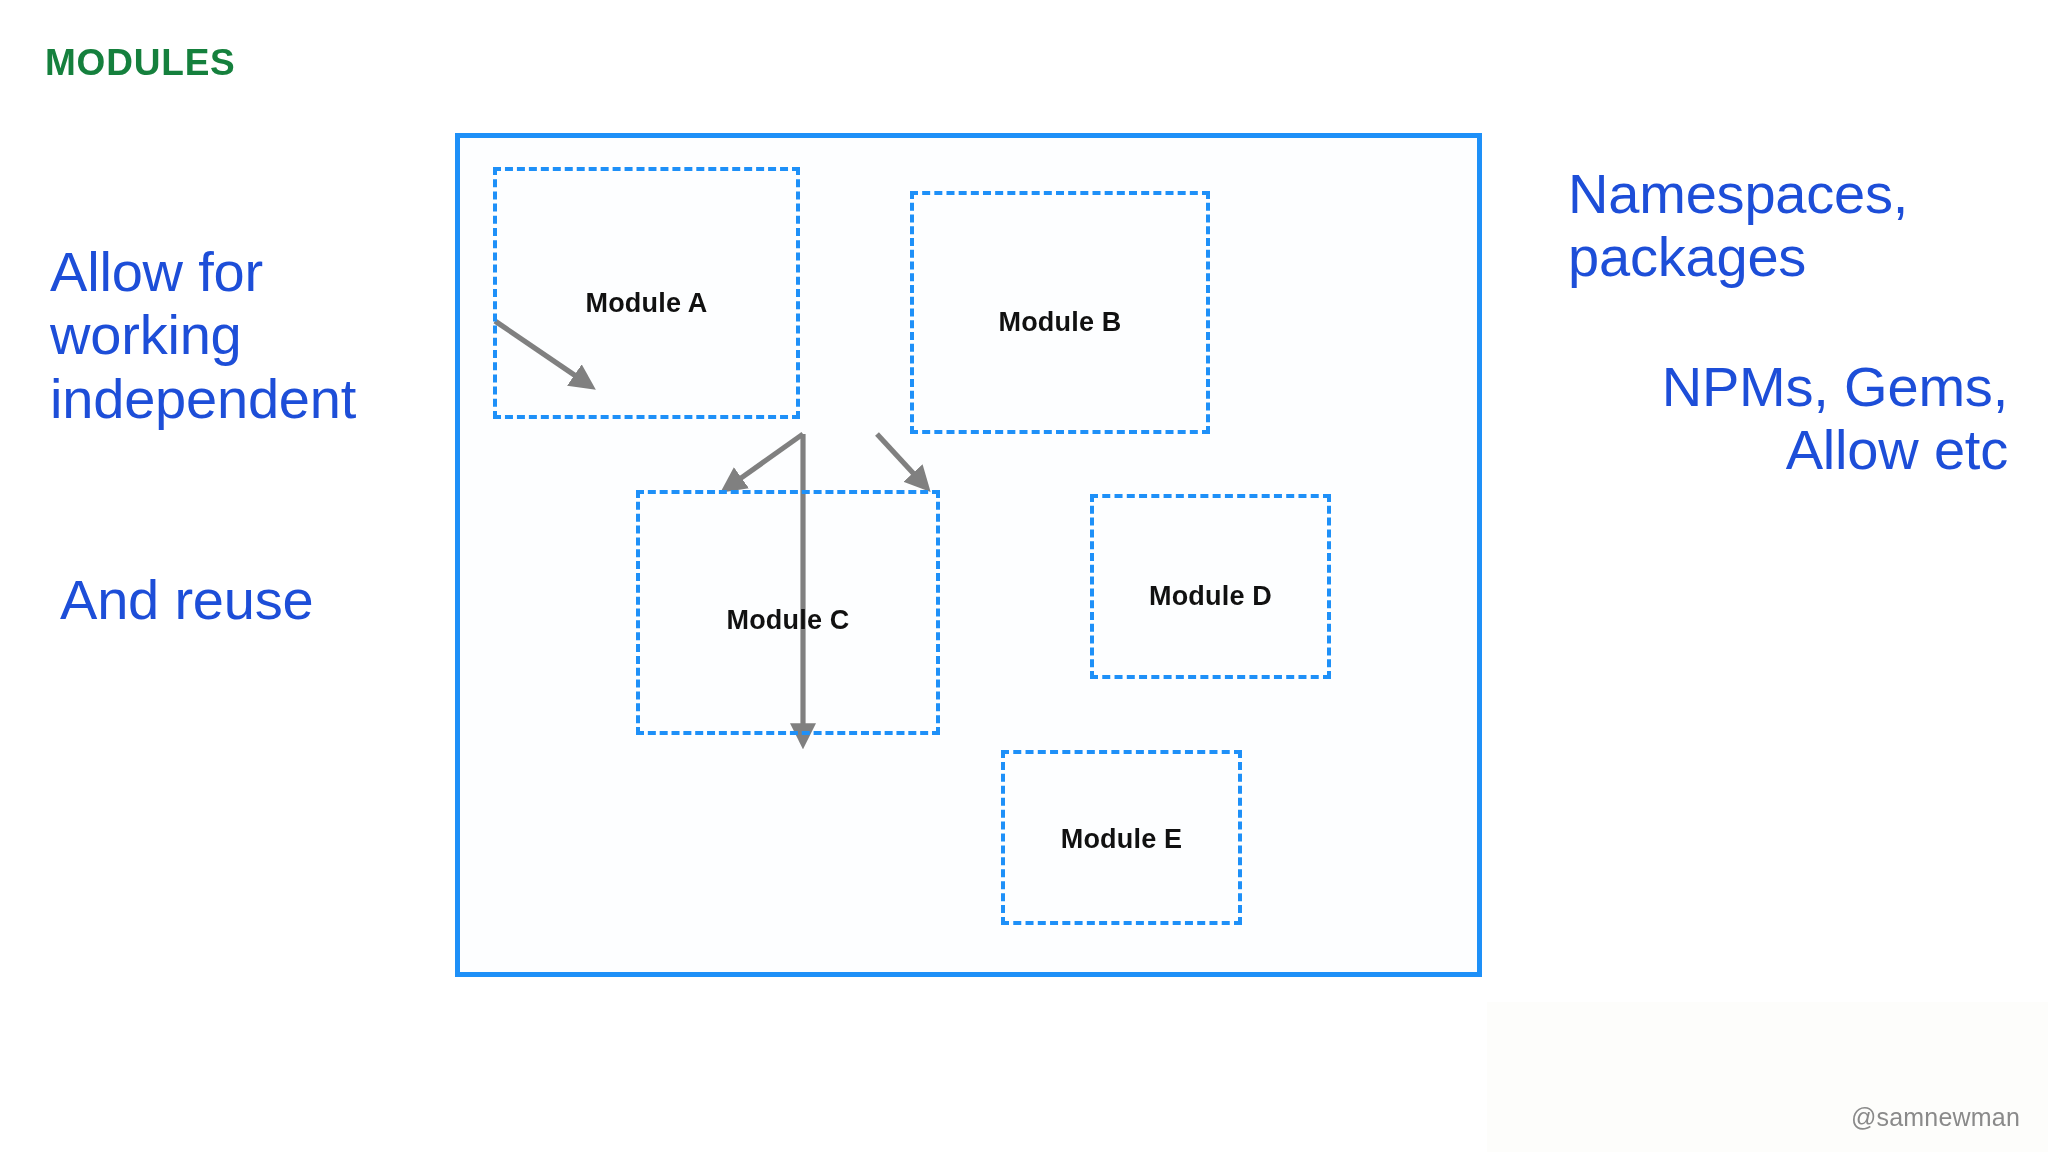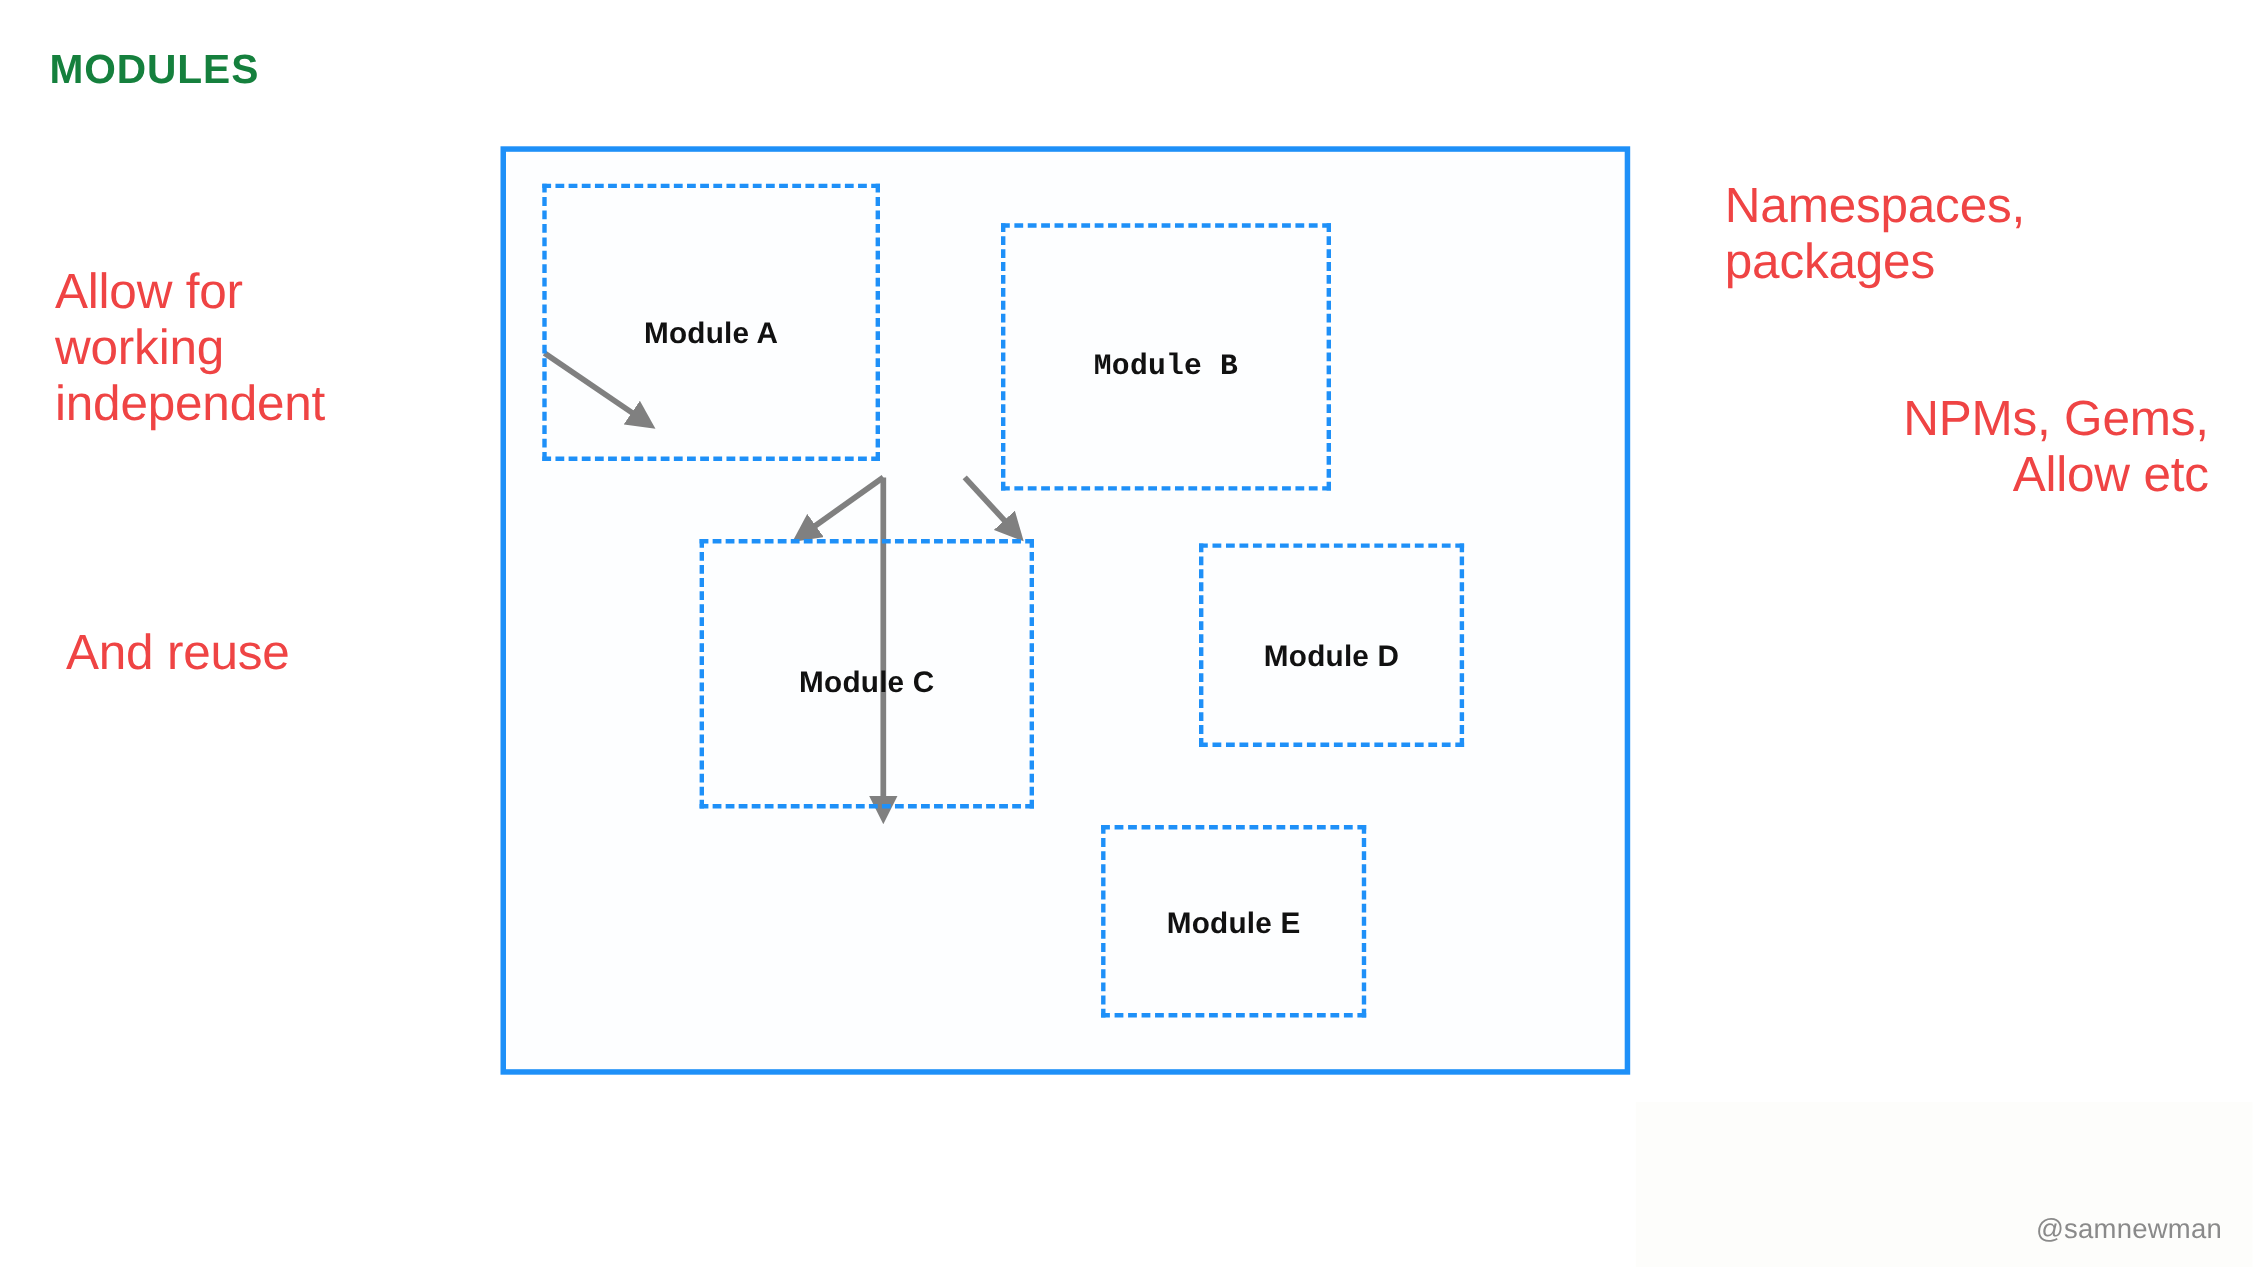--- a/index.html
+++ b/index.html
@@ -37,22 +37,22 @@
     font-size: 37px;
     font-weight: bold;
     letter-spacing: 0.8px;
     color: #15803d;
     line-height: 1.1;
   }
 
   
   .side-text {
     position: absolute;
-    color: #ef4444;
-    font-size: 45px;
+    color: #1d4ed8;
+    font-size: 56px;
     font-weight: normal;
     line-height: 1.13;
     letter-spacing: -0.2px;
   }
   .side-text .ln { display: block; white-space: pre; }
 
   #note-independent { left: 50px; top: 240px; width: 330px; }
   #note-reuse       { left: 60px; top: 568px; width: 330px; }
   #note-namespaces  { left: 1568px; top: 162px; width: 430px; }
   #note-packaging   { left: 1568px; top: 355px; width: 440px; text-align: right; }
@@ -93,21 +93,21 @@
     font-weight: bold;
     color: #111111;
     letter-spacing: 0.2px;
     white-space: nowrap;
     position: absolute;
   }
 
   #module-a { left: 493px; top: 167px; width: 307px; height: 252px; }
   #module-a .module-label { top: 117px; }
 
-  #module-b { left: 910px; top: 203px; width: 300px; height: 243px; font-family: Liberation Mono, monospace; }
+  #module-b { left: 910px; top: 191px; width: 300px; height: 243px; }
   #module-b .module-label { top: 112px; }
 
   #module-c { left: 636px; top: 490px; width: 304px; height: 245px; }
   #module-c .module-label { top: 111px; }
 
   #module-d { left: 1090px; top: 494px; width: 241px; height: 185px; }
   #module-d .module-label { top: 83px; }
 
   #module-e { left: 1001px; top: 750px; width: 241px; height: 175px; }
   #module-e .module-label { top: 70px; }

